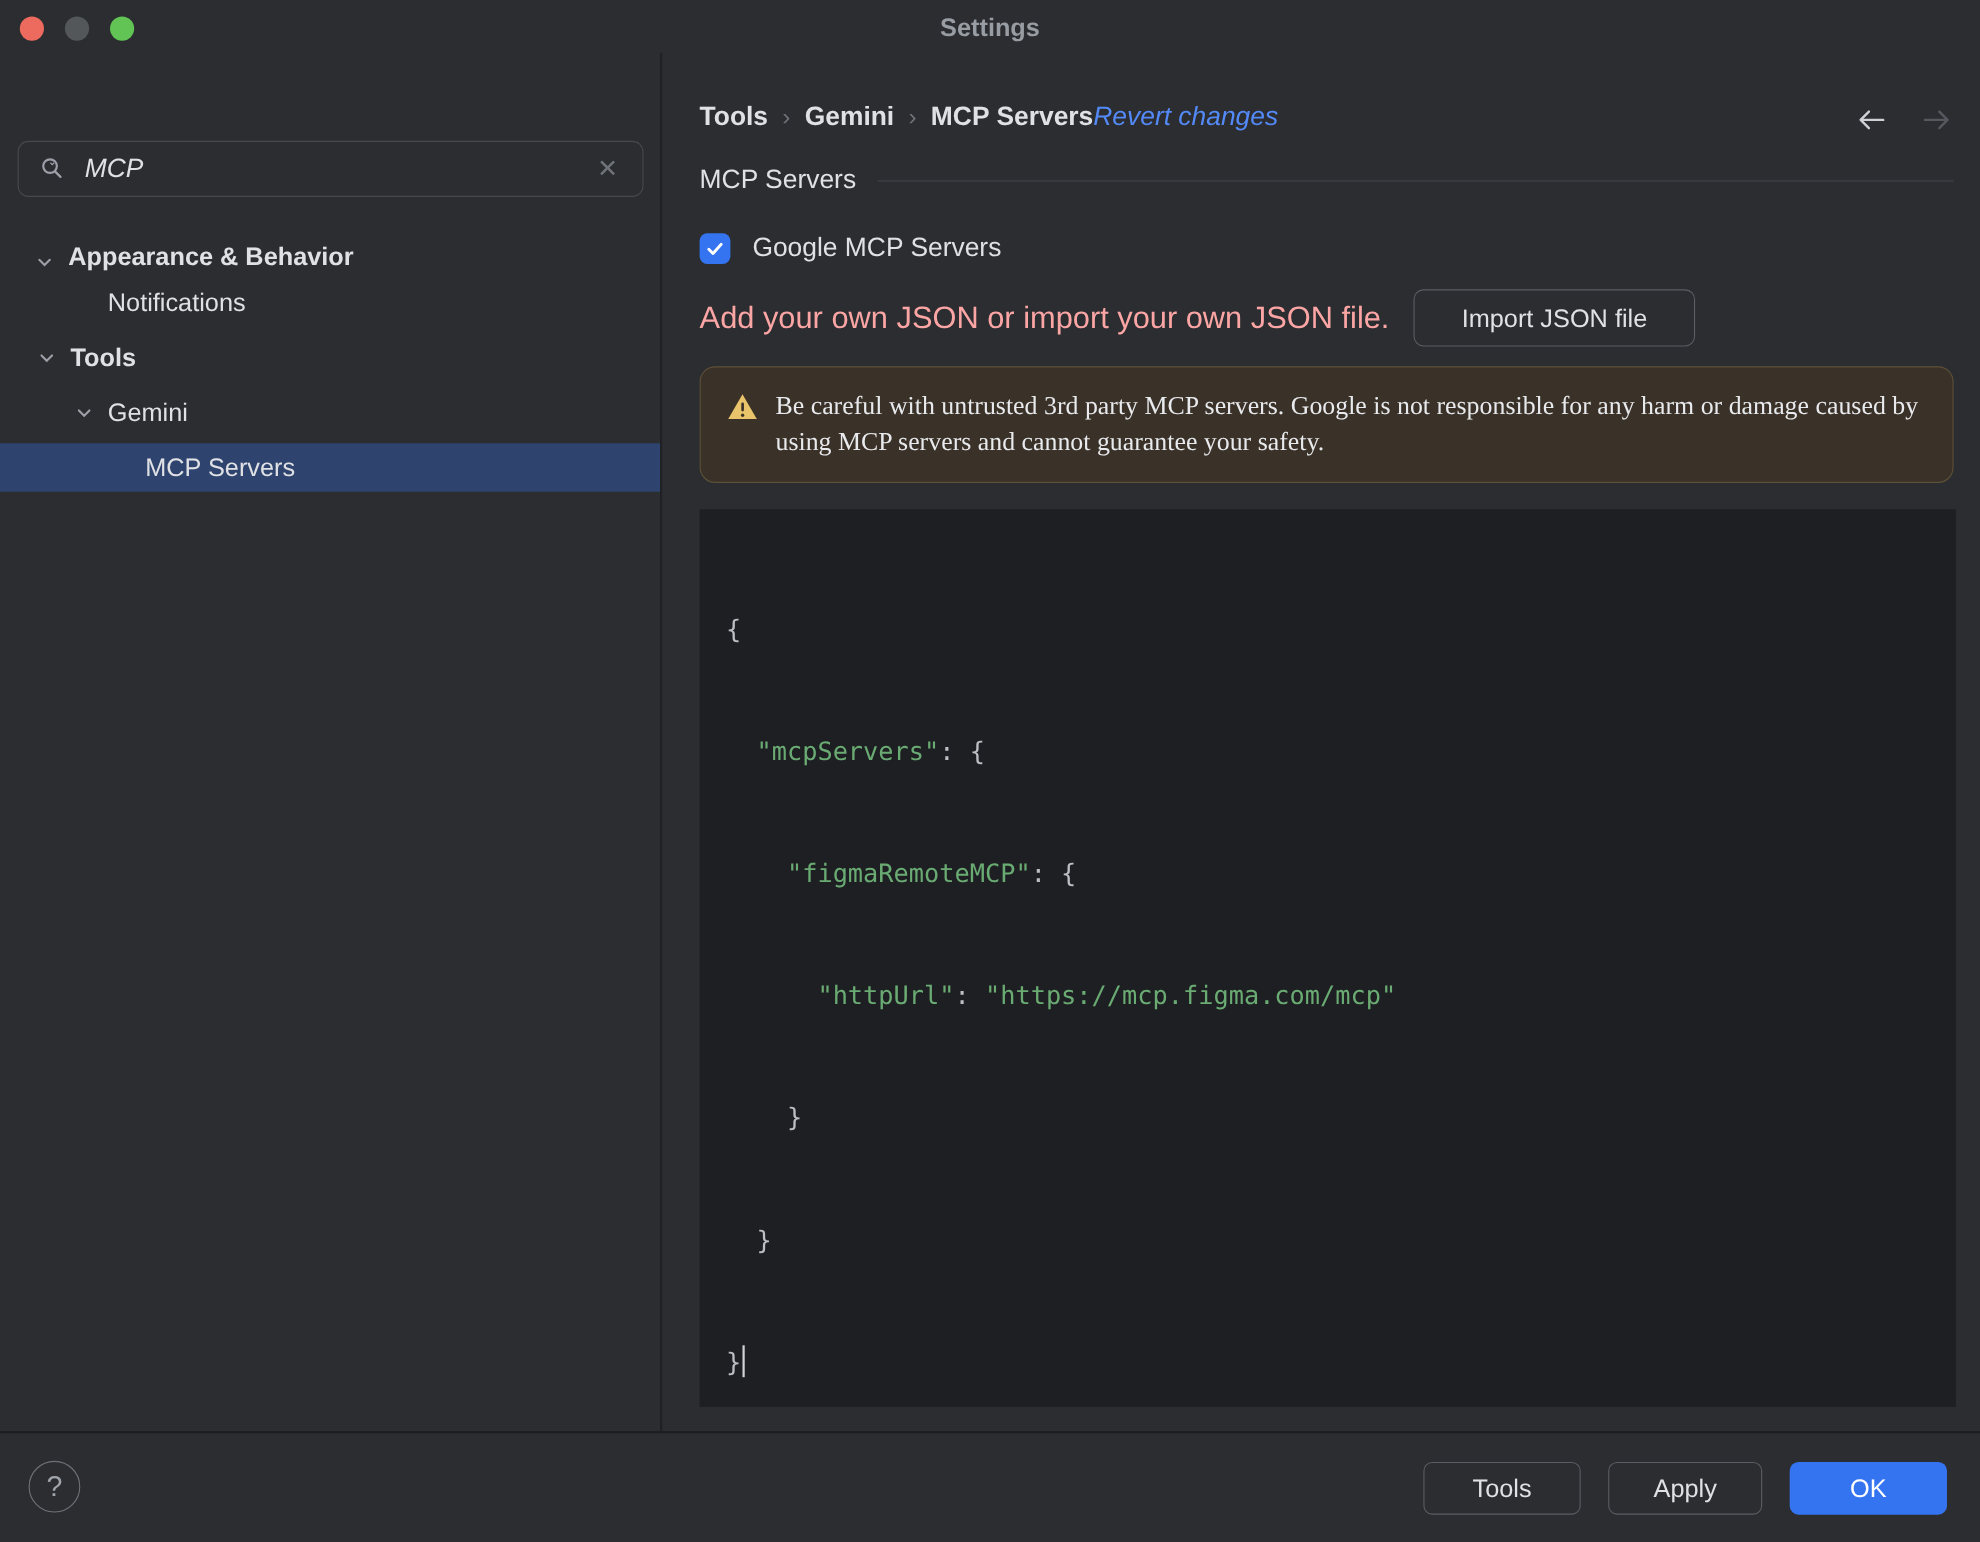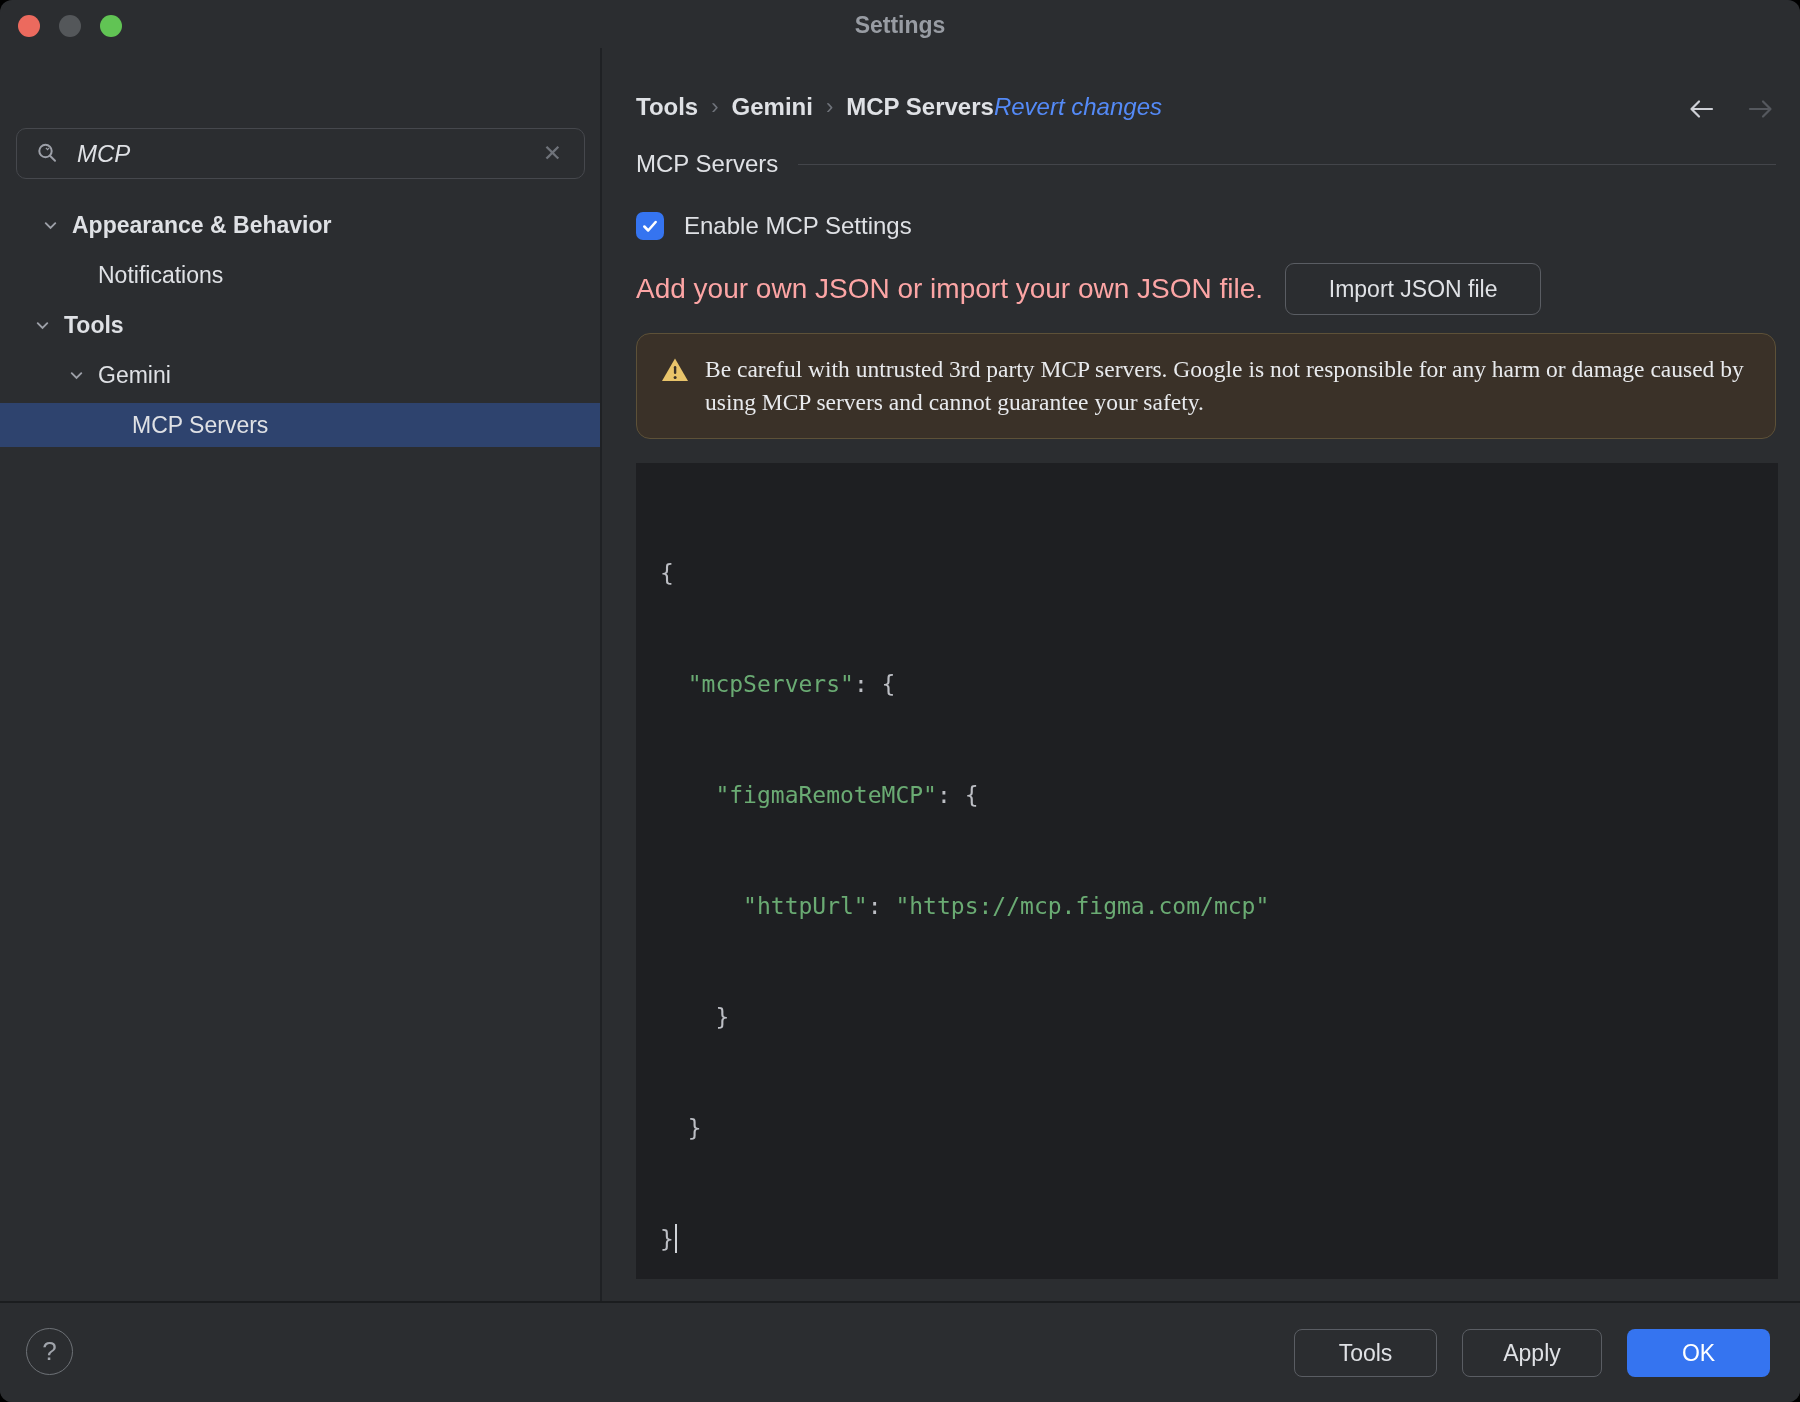--- a/index.html
+++ b/index.html
@@ -1,19 +1,19 @@
 <!DOCTYPE html>
 <html><head>
 <meta charset="utf-8">
 <style>
   html,body{margin:0;padding:0;background:#000;}
   *{box-sizing:border-box;}
   .window{
     position:relative;width:1800px;height:1402px;
-    background:#2b2d30;border-radius:12px;overflow:hidden;
+    background:#2b2d30;border-radius:0;overflow:hidden;
     font-family:"Liberation Sans",sans-serif;color:#dfe1e5;
   }
   
   .titlebar{position:absolute;top:0;left:0;width:100%;height:48px;}
   .title{position:absolute;left:0;top:0;width:100%;height:48px;line-height:50px;
     text-align:center;font-size:23px;font-weight:bold;color:#989ca3;}
   .dot{position:absolute;top:15px;width:22px;height:22px;border-radius:50%;}
   .dot.red{left:18px;background:#ec6a5e;}
   .dot.gray{left:59px;background:#54575a;}
   .dot.green{left:100px;background:#61c454;}
@@ -28,21 +28,21 @@
   .searchbox input{
     flex:1;background:transparent;border:none;outline:none;color:#dfe1e5;
     font-size:24px;font-family:"Liberation Sans",sans-serif;margin-left:14px;font-style:italic;
   }
   .search-glyph{display:flex;align-items:center;color:#9da0a8;}
   .clear-x{color:#6f737a;font-size:23px;cursor:pointer;padding:2px 4px;}
   .tree{position:absolute;top:155px;left:0;width:601px;}
   .trow{height:44px;margin-bottom:6px;display:flex;align-items:center;font-size:23px;cursor:pointer;}
   .trow .chev{display:flex;align-items:center;margin-right:13px;color:#9da0a8;}
   .trow.bold{font-weight:bold;}
-  .r-appearance{padding-left:42px;}
+  .r-appearance{padding-left:32px;align-items:flex-end;}
   .r-notifications{padding-left:98px;}
   .r-tools{padding-left:34px;}
   .r-gemini{padding-left:68px;}
   .r-mcp{padding-left:132px;background:#2e436e;margin-bottom:0;}
   
   .content{position:absolute;top:48px;left:602px;width:1198px;height:1253px;}
   .breadcrumb{position:absolute;top:45px;left:34px;display:flex;align-items:center;font-size:24px;}
   .crumb{font-weight:bold;color:#dfe1e5;cursor:pointer;}
   .crumb-sep{color:#6f737a;font-size:22px;padding:0 13px;}
   .revert-link{color:#548af7;cursor:pointer;font-weight:normal;font-style:italic;}
@@ -183,21 +183,21 @@
       <span class="section-title">MCP Servers</span>
       <span class="section-rule"></span>
     </div>
 
     <div class="check-row">
       <span class="checkbox">
         <svg width="18" height="18" viewBox="0 0 14 14" fill="none">
           <path d="M2.6 7.4l3 3.1 5.8-6.6" stroke="#ffffff" stroke-width="2" stroke-linecap="round" stroke-linejoin="round"></path>
         </svg>
       </span>
-      <span class="check-label">Enable MCP Settings</span>
+      <span class="check-label">Google MCP Servers</span>
     </div>
 
     <div class="addjson-row">
       <span class="addjson-text">Add your own JSON or import your own JSON file.</span>
       <button class="import-btn">Import JSON file</button>
     </div>
 
     <div class="warn-banner">
       <span class="warn-icon">
         <svg width="28" height="26" viewBox="0 0 28 26" fill="none">

